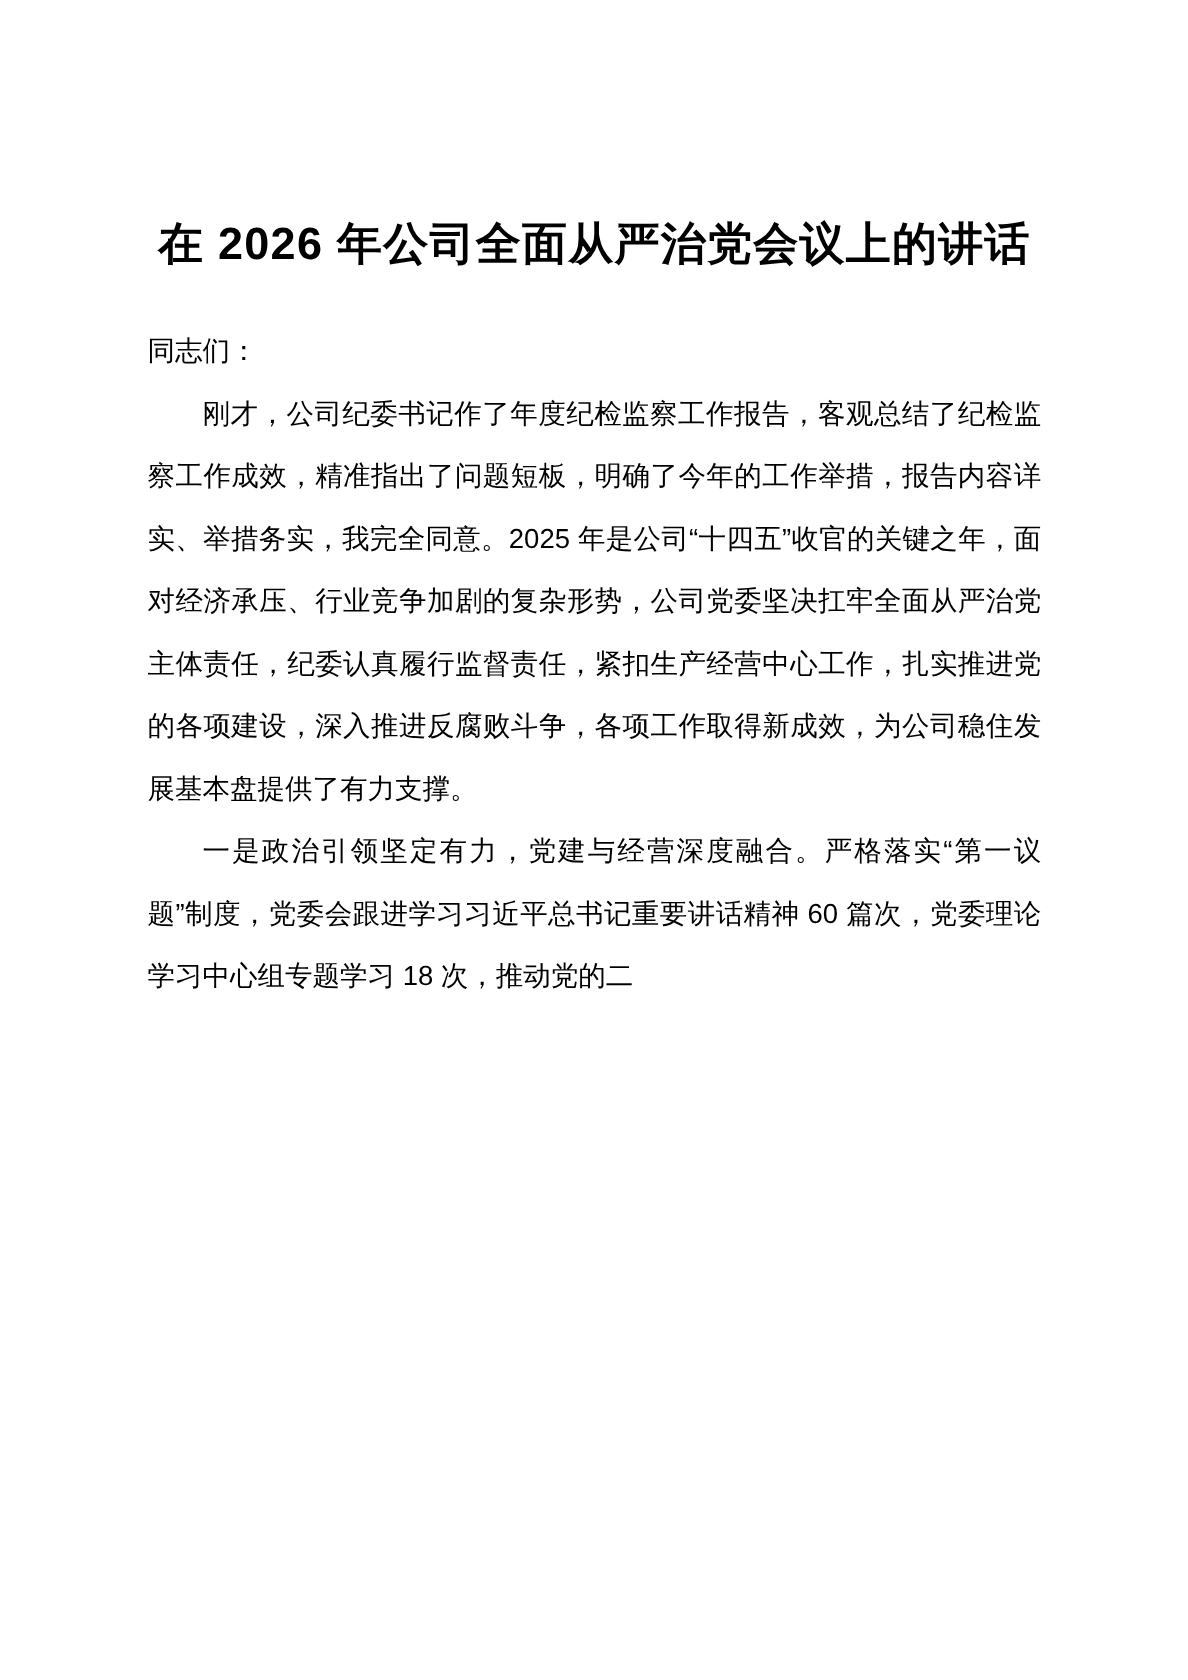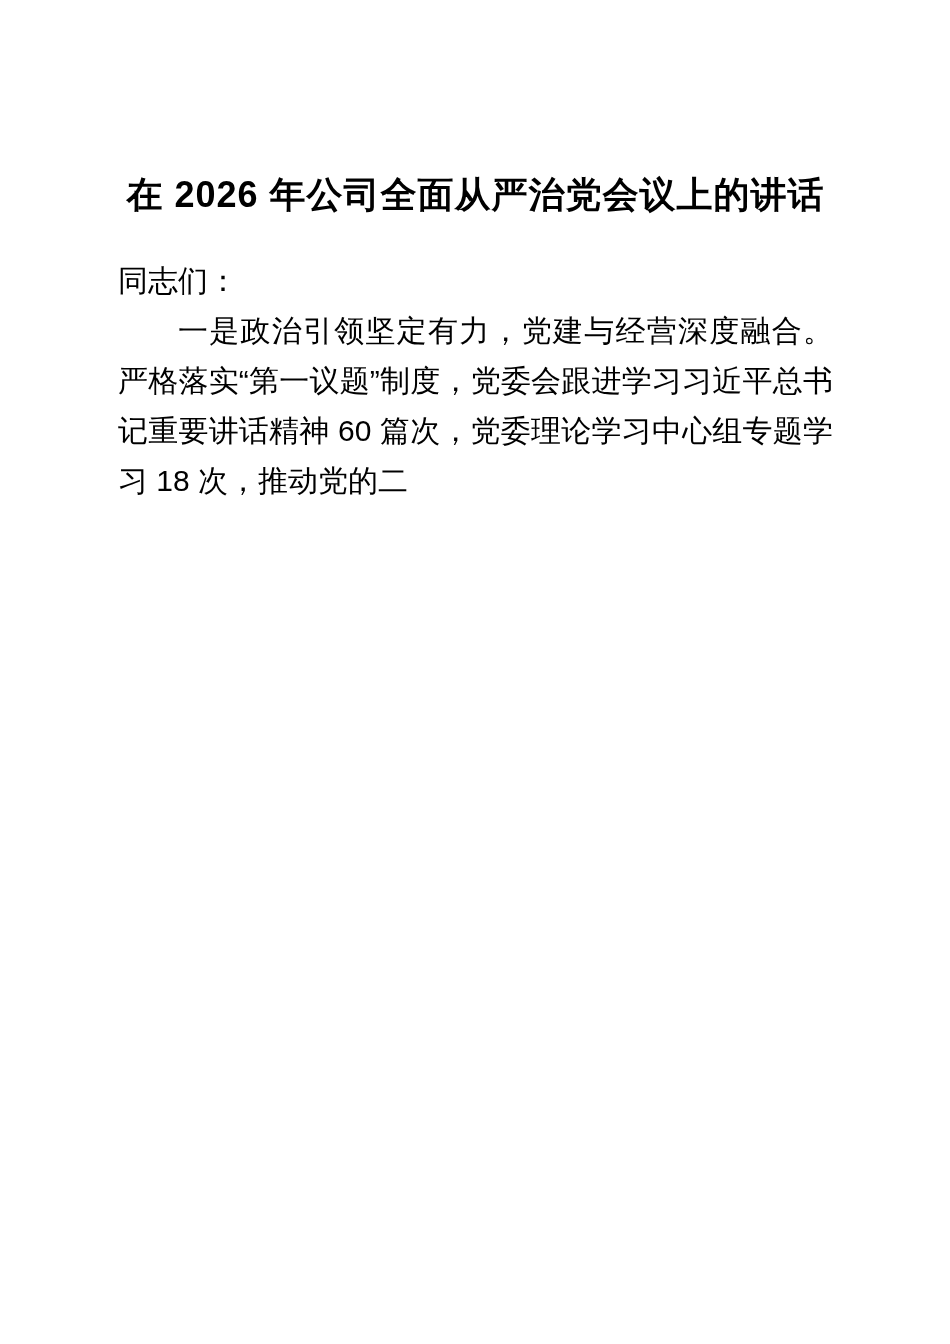--- a/index.html
+++ b/index.html
@@ -22,21 +22,21 @@
   .doc-title {
     margin: 0 0 34px 0;
     font-size: 36px;
     font-weight: bold;
     line-height: 54px;
     text-align: center;
     letter-spacing: 1px;
   }
   .doc-body p {
     margin: 0;
-    font-size: 30px;
+    font-size: 22px;
     line-height: 50px;
     text-align: justify;
     text-justify: inter-ideograph;
   }
   .salutation {
     text-indent: 0;
   }
   .para {
     text-indent: 2em;
   }
@@ -44,16 +44,17 @@
 </head>
 <body>
 
 <div class="page">
   <h1 class="doc-title">在 2026 年公司全面从严治党会议上的讲话</h1>
 
   <div class="doc-body">
     <p class="salutation">同志们：</p>
 
 
+    <p class="para">刚才，公司纪委书记作了年度纪检监察工作报告，客观总结了纪检监察工作成效，精准指出了问题短板，明确了今年的工作举措，报告内容详实、举措务实，我完全同意。2025 年是公司“十四五”收官的关键之年，面对经济承压、行业竞争加剧的复杂形势，公司党委坚决扛牢全面从严治党主体责任，纪委认真履行监督责任，紧扣生产经营中心工作，扎实推进党的各项建设，深入推进反腐败斗争，各项工作取得新成效，为公司稳住发展基本盘提供了有力支撑。</p>
 
     <p class="para">一是政治引领坚定有力，党建与经营深度融合。严格落实“第一议题”制度，党委会跟进学习习近平总书记重要讲话精神 60 篇次，党委理论学习中心组专题学习 18 次，推动党的二</p>
   </div>
 </div>
 
 </body></html>

